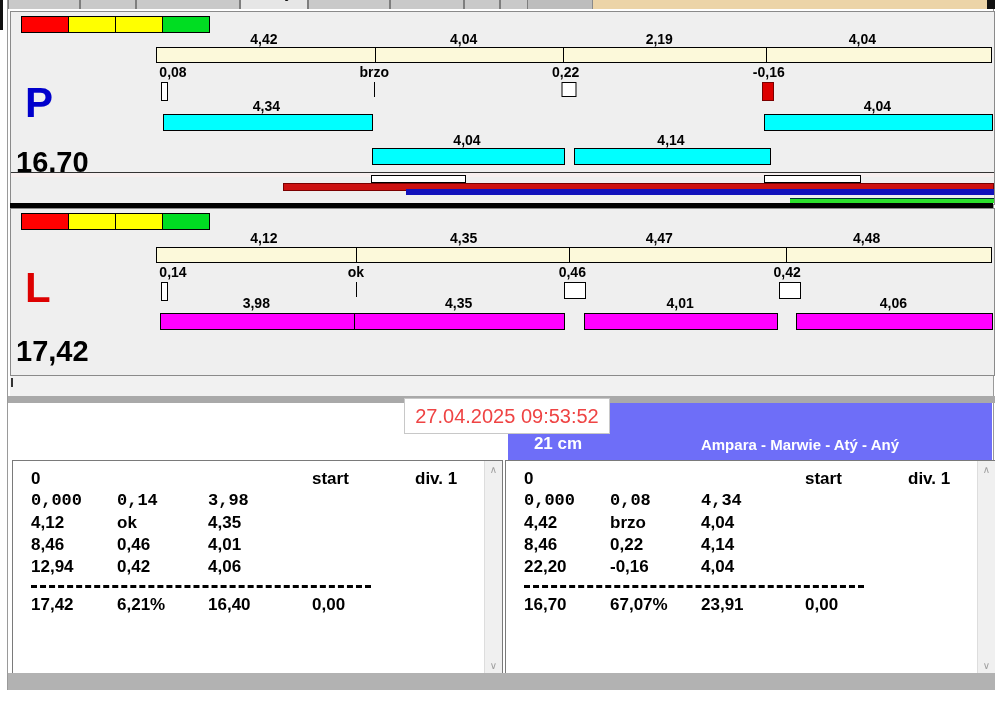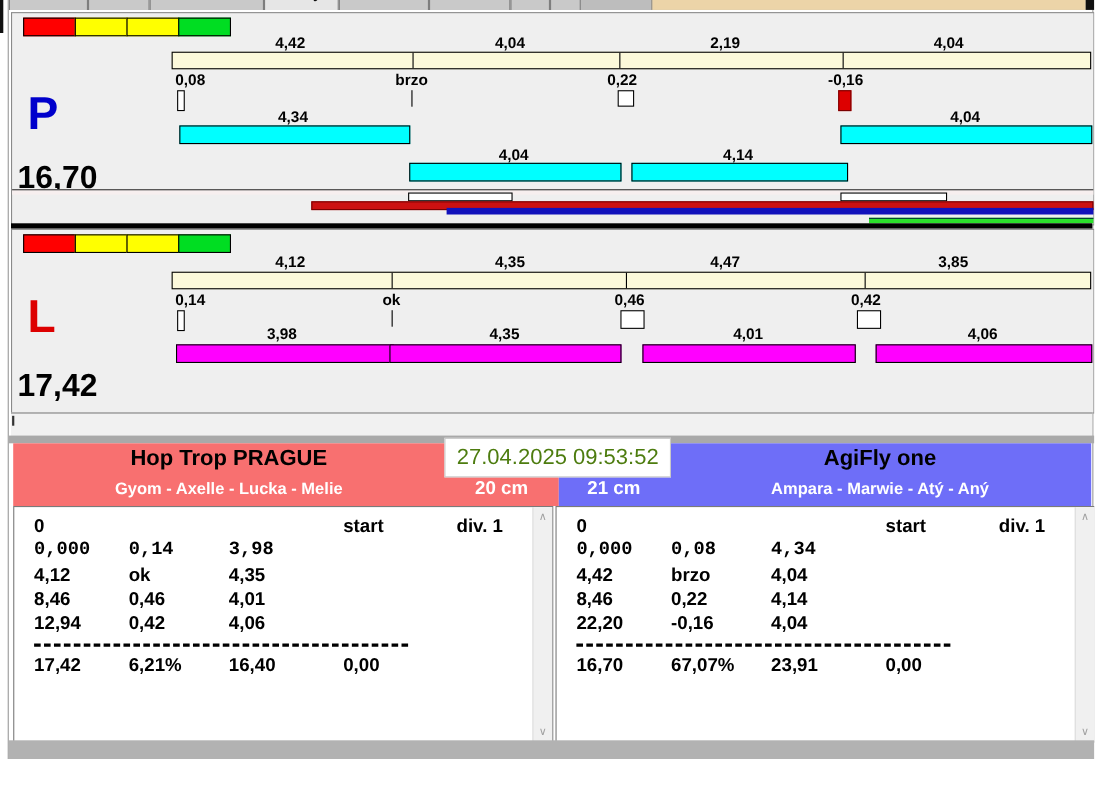--- a/index.html
+++ b/index.html
@@ -78,21 +78,21 @@
   #tb-left{left:12px;width:496px;background:#f87070;}
   #tb-right{left:508px;width:484px;background:#6e6ef8;}
   .team-name{position:absolute;top:3px;text-align:center;font-size:20px;font-weight:bold;color:#000;}
   .team-members{position:absolute;top:33px;text-align:center;font-size:15px;font-weight:bold;color:#fff;}
   #tb-left .team-name,#tb-left .team-members{left:0;width:392px;}
   #tb-right .team-name,#tb-right .team-members{left:100px;width:384px;}
   .height-lbl{position:absolute;top:31px;text-align:center;font-size:17px;font-weight:bold;color:#fff;}
   #tb-left .height-lbl{left:392px;width:104px;}
   #tb-right .height-lbl{left:0;width:100px;}
   .datetime-box{position:absolute;left:404px;top:398px;width:204px;height:34px;background:#fff;
-    border:1px solid #c8c8c8;text-align:center;font-size:20px;color:#4d7c0f;line-height:34px;z-index:3;}
+    border:1px solid #c8c8c8;text-align:center;font-size:20px;color:#ef4444;line-height:34px;z-index:3;}
 
   
   .rtable{position:absolute;top:460px;width:489px;height:213px;background:#fff;border:1px solid #7a7a7a;}
   #rt-left{left:12px;} #rt-right{left:505px;}
   .rcell{position:absolute;font-size:17px;font-weight:bold;color:#000;white-space:nowrap;}
   .c1{left:18px;} .c2{left:104px;} .c3{left:195px;} .c4{left:299px;} .c5{left:402px;}
   .r0{top:8px;} .r1{top:30px;font-family:Liberation Mono, monospace;} .r2{top:52px;} .r3{top:74px;} .r4{top:96px;} .rs{top:134px;}
   .dashline{position:absolute;left:18px;top:124px;width:340px;border-top:3px dashed #000;}
   .scroll{position:absolute;right:0;top:0;bottom:0;width:17px;background:#f0f0f0;border-left:1px solid #ddd;}
   .sarrow{position:absolute;left:0;width:17px;text-align:center;font-size:10px;color:#a0a0a0;}
@@ -191,21 +191,21 @@
       <div class="seg yel"></div>
       <div class="seg grn"></div>
     </div>
     <div class="letter">L</div>
     <div class="total">17,42</div>
 
     <div class="gz">
       <span class="tl" style="left:12.9%">4,12</span>
       <span class="tl" style="left:36.8%">4,35</span>
       <span class="tl" style="left:60.2%">4,47</span>
-      <span class="tl" style="left:85.0%">3,85</span>
+      <span class="tl" style="left:85.0%">4,48</span>
       <div class="cream">
         <i class="cdiv" style="left:23.9%"></i>
         <i class="cdiv" style="left:49.4%"></i>
         <i class="cdiv" style="left:75.4%"></i>
       </div>
       <span class="ex first" style="left:0.4%">0,14</span>
       <span class="ex" style="left:23.9%">ok</span>
       <span class="ex" style="left:49.8%">0,46</span>
       <span class="ex" style="left:75.5%">0,42</span>
       <i class="mk narrow" style="left:0.6%"></i>
@@ -221,27 +221,21 @@
       <div class="runbar mag" style="left:51.2%;width:23.0%"></div>
       <div class="runbar mag" style="left:76.6%;width:23.3%"></div>
     </div>
   </div>
 
   <div class="gapstrip">
     <i class="gaptick"></i>
   </div>
   <div class="graystrip"></div>
 
-  <div class="team-block" id="tb-left">
-    <div class="team-name">Hop Trop PRAGUE</div>
-    <div class="team-members">Gyom - Axelle - Lucka - Melie</div>
-    <div class="height-lbl">20 cm</div>
-  </div>
   <div class="team-block" id="tb-right">
-    <div class="team-name">AgiFly one</div>
     <div class="team-members">Ampara - Marwie - Atý - Aný</div>
     <div class="height-lbl">21 cm</div>
   </div>
   <div class="datetime-box">27.04.2025 09:53:52</div>
 
   <div class="rtable" id="rt-left">
     <span class="rcell c1 r0">0</span>
     <span class="rcell c4 r0">start</span>
     <span class="rcell c5 r0">div. 1</span>
     <span class="rcell c1 r1">0,000</span>

